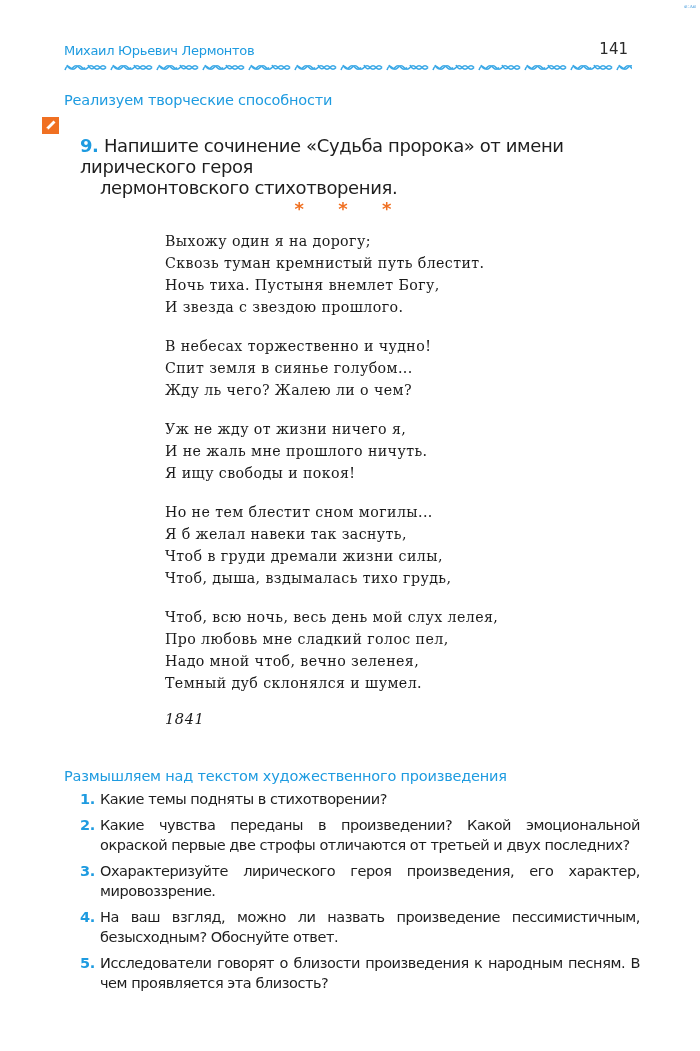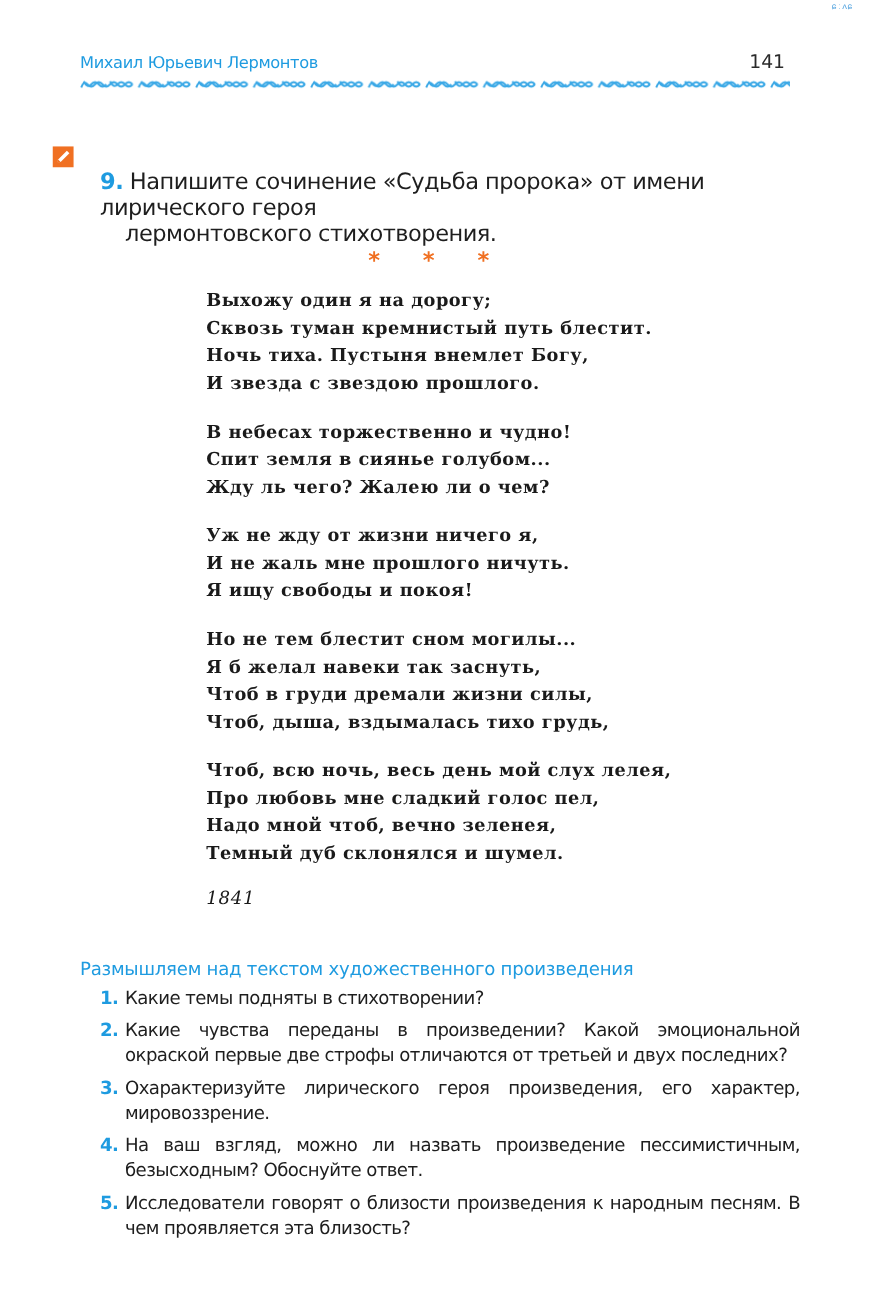--- a/index.html
+++ b/index.html
@@ -10,25 +10,25 @@
     }
     .page {
       position: relative;
       width: 700px; height: 1051px;
       background: #ffffff;
       font-family: "DejaVu Sans", "Liberation Sans", sans-serif;
       color: #1e1e1e;
     }
     .corner-mark {
       position: absolute;
-      right: 18px; top: 2px;
+      right: 4px; top: 2px;
       font-size: 7px;
       color: #5aa7e0;
       letter-spacing: 0;
-      font-family: Liberation Mono, monospace;
+      font-family: Liberation Serif, serif;
     }
     .running-head {
       position: absolute;
       left: 64px; top: 43px;
       width: 568px;
       height: 18px;
     }
     .running-head .author {
       position: absolute;
       left: 0; top: 0;
@@ -88,21 +88,21 @@
       font-family: "DejaVu Sans", sans-serif;
     }
     .poem {
       position: absolute;
       left: 165px; top: 230px;
       font-family: "DejaVu Serif", "Liberation Serif", serif;
       font-size: 14.2px;
       color: #1a1a1a;
       letter-spacing: 0.4px;
     }
-    .stanza { margin-bottom: 17px; font-weight: bold; }
+    .stanza { margin-bottom: 17px; }
     .line { height: 22px; line-height: 22px; white-space: nowrap; }
     .year {
       font-style: italic;
       font-family: "DejaVu Serif", serif;
       font-size: 14.5px;
       margin-top: 6px;
       letter-spacing: 0.6px;
     }
     .questions {
       position: absolute;
@@ -145,20 +145,21 @@
         <g fill="none" stroke="#3aa8e6" stroke-width="1.6">
           <path d="M1 7 Q3 1 6 4.5 Q9 8 12 4.5 Q15 1 18 4.5 Q21 8 24 4.5 Q27 1 30 4.5 Q33 8 36 4.5 Q39 1 42 4.5"></path>
           <path d="M3 2 Q6 8 9 4.5 Q12 1 15 4.5 Q18 8 21 4.5"></path>
           <path d="M24 2 Q27 8 30 4.5 Q33 1 36 4.5 Q39 8 42 4.5"></path>
         </g>
       </pattern>
     </defs>
     <rect x="0" y="0" width="568" height="9" fill="url(#knot)"></rect>
   </svg>
 
+  <div class="section-title" style="left:64px; top:92px;">Реализуем творческие способности</div>
 
   <svg class="pencil-icon" viewBox="0 0 17 17">
     <rect x="0" y="0" width="17" height="17" fill="#f07022"></rect>
     <path d="M4 13 L4.5 10.5 L11.5 3.5 L13.5 5.5 L6.5 12.5 Z" fill="#ffffff"></path>
     <path d="M3.5 13.5 L4.5 10.5 L6.5 12.5 Z" fill="#f07022"></path>
   </svg>
 
   <div class="task" style="left:80px; top:114px; width:560px;">
     <div><span class="num">9.</span> <span>Напишите сочинение «Судьба пророка» от имени лирического героя</span></div>
     <div style="padding-left:20px;"><span>лермонтовского стихотворения.</span></div>

